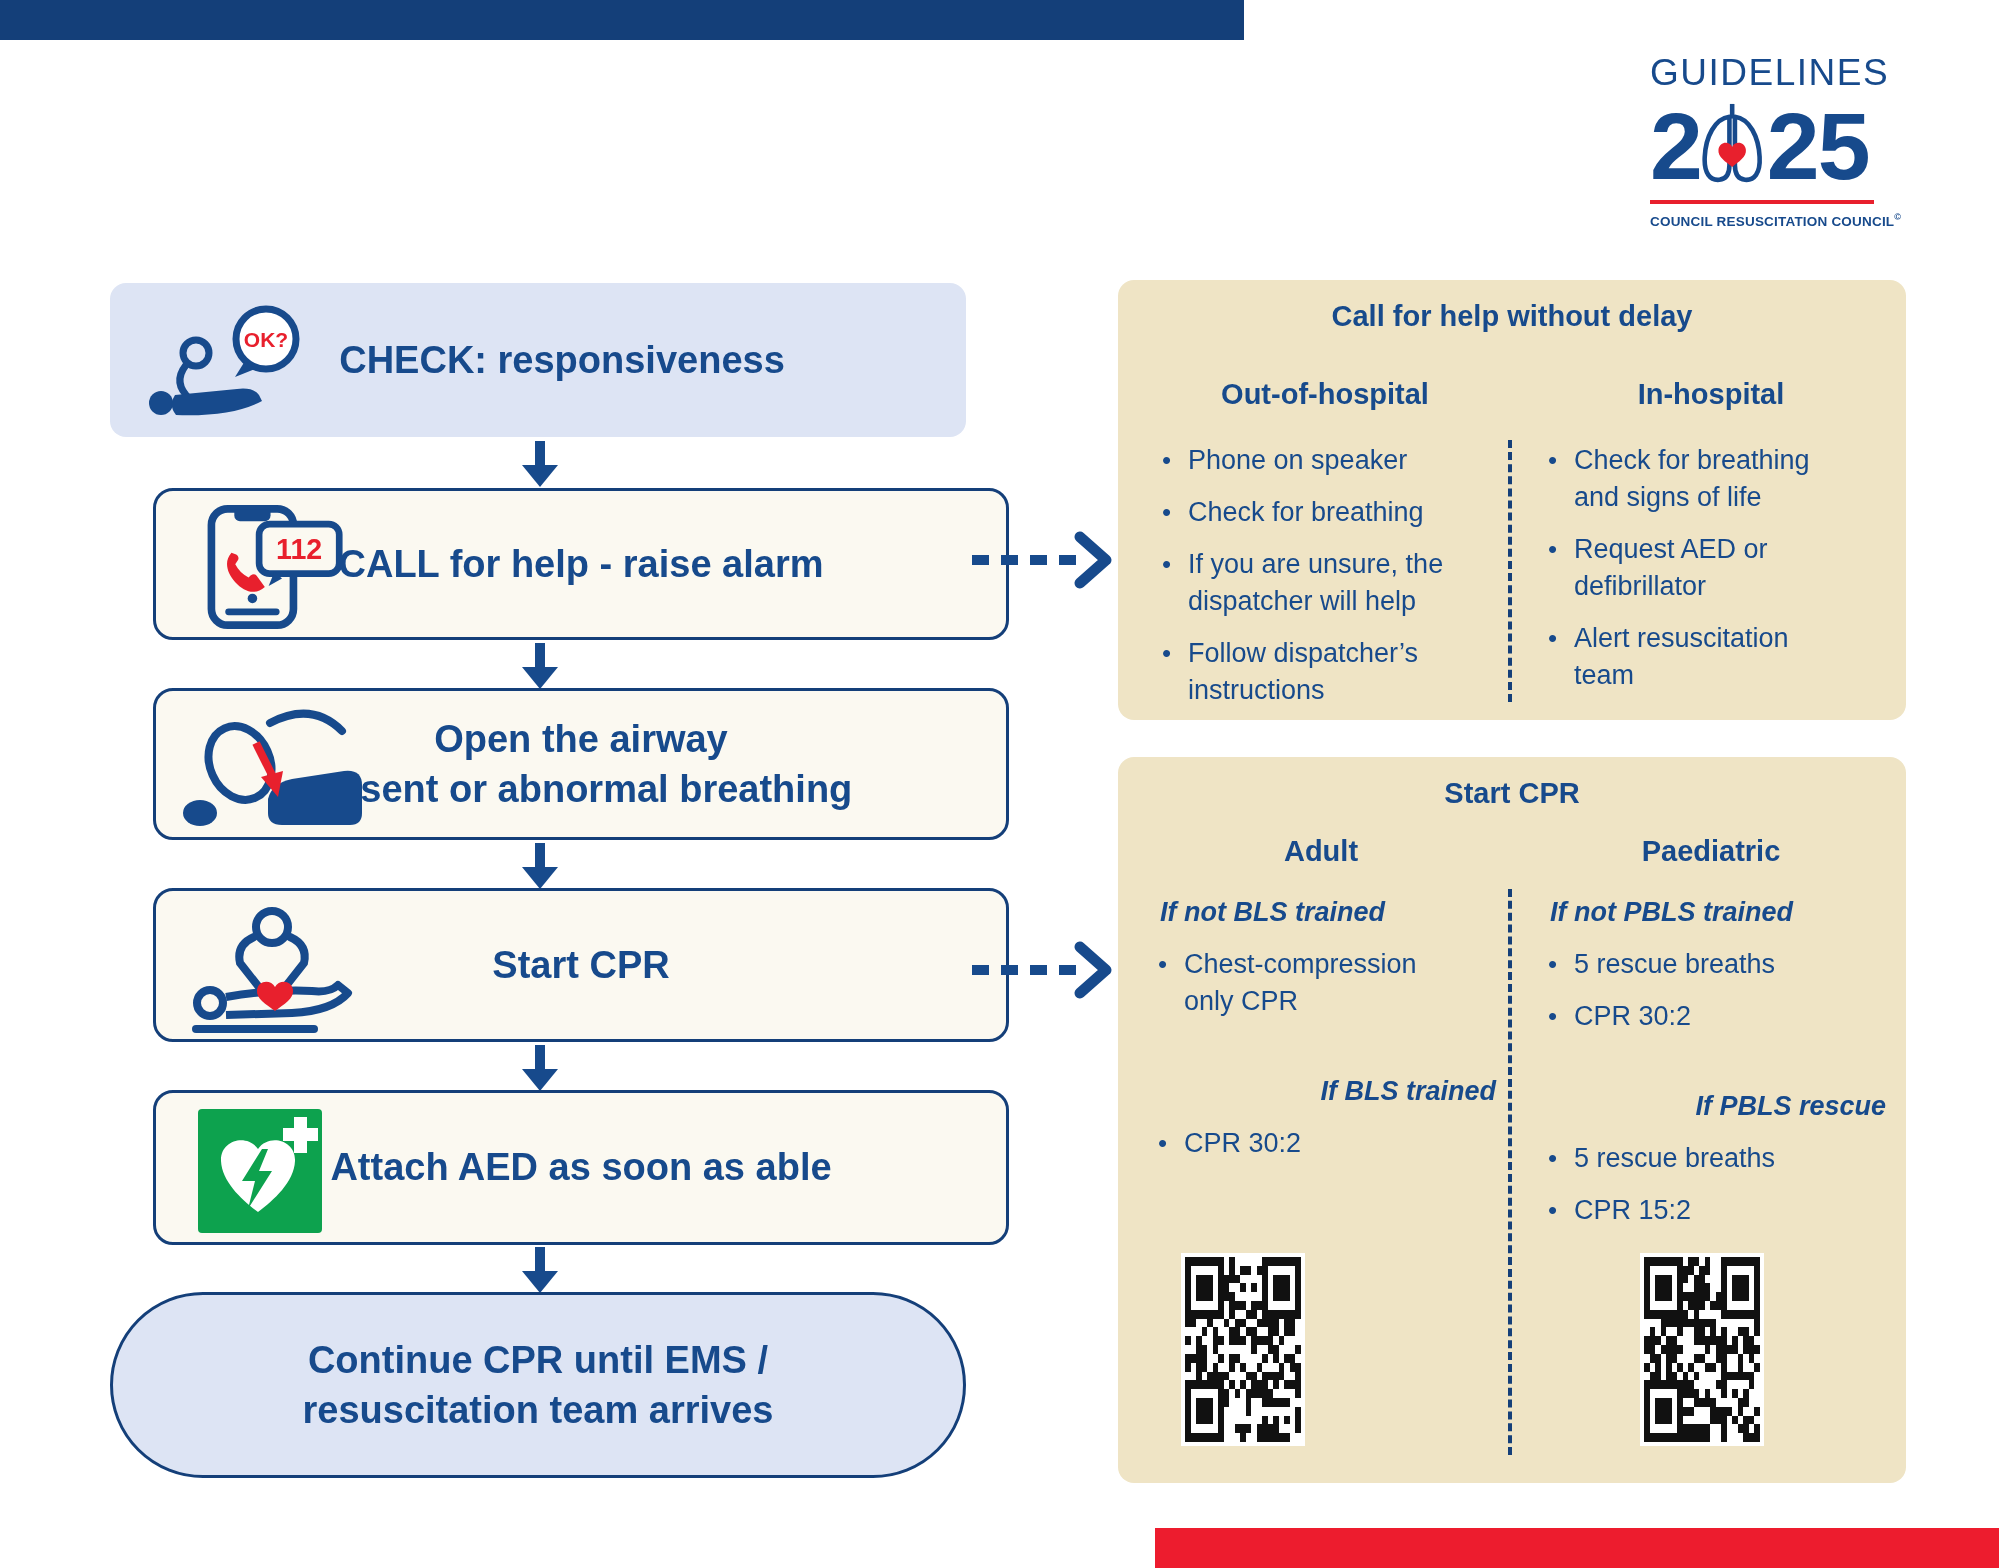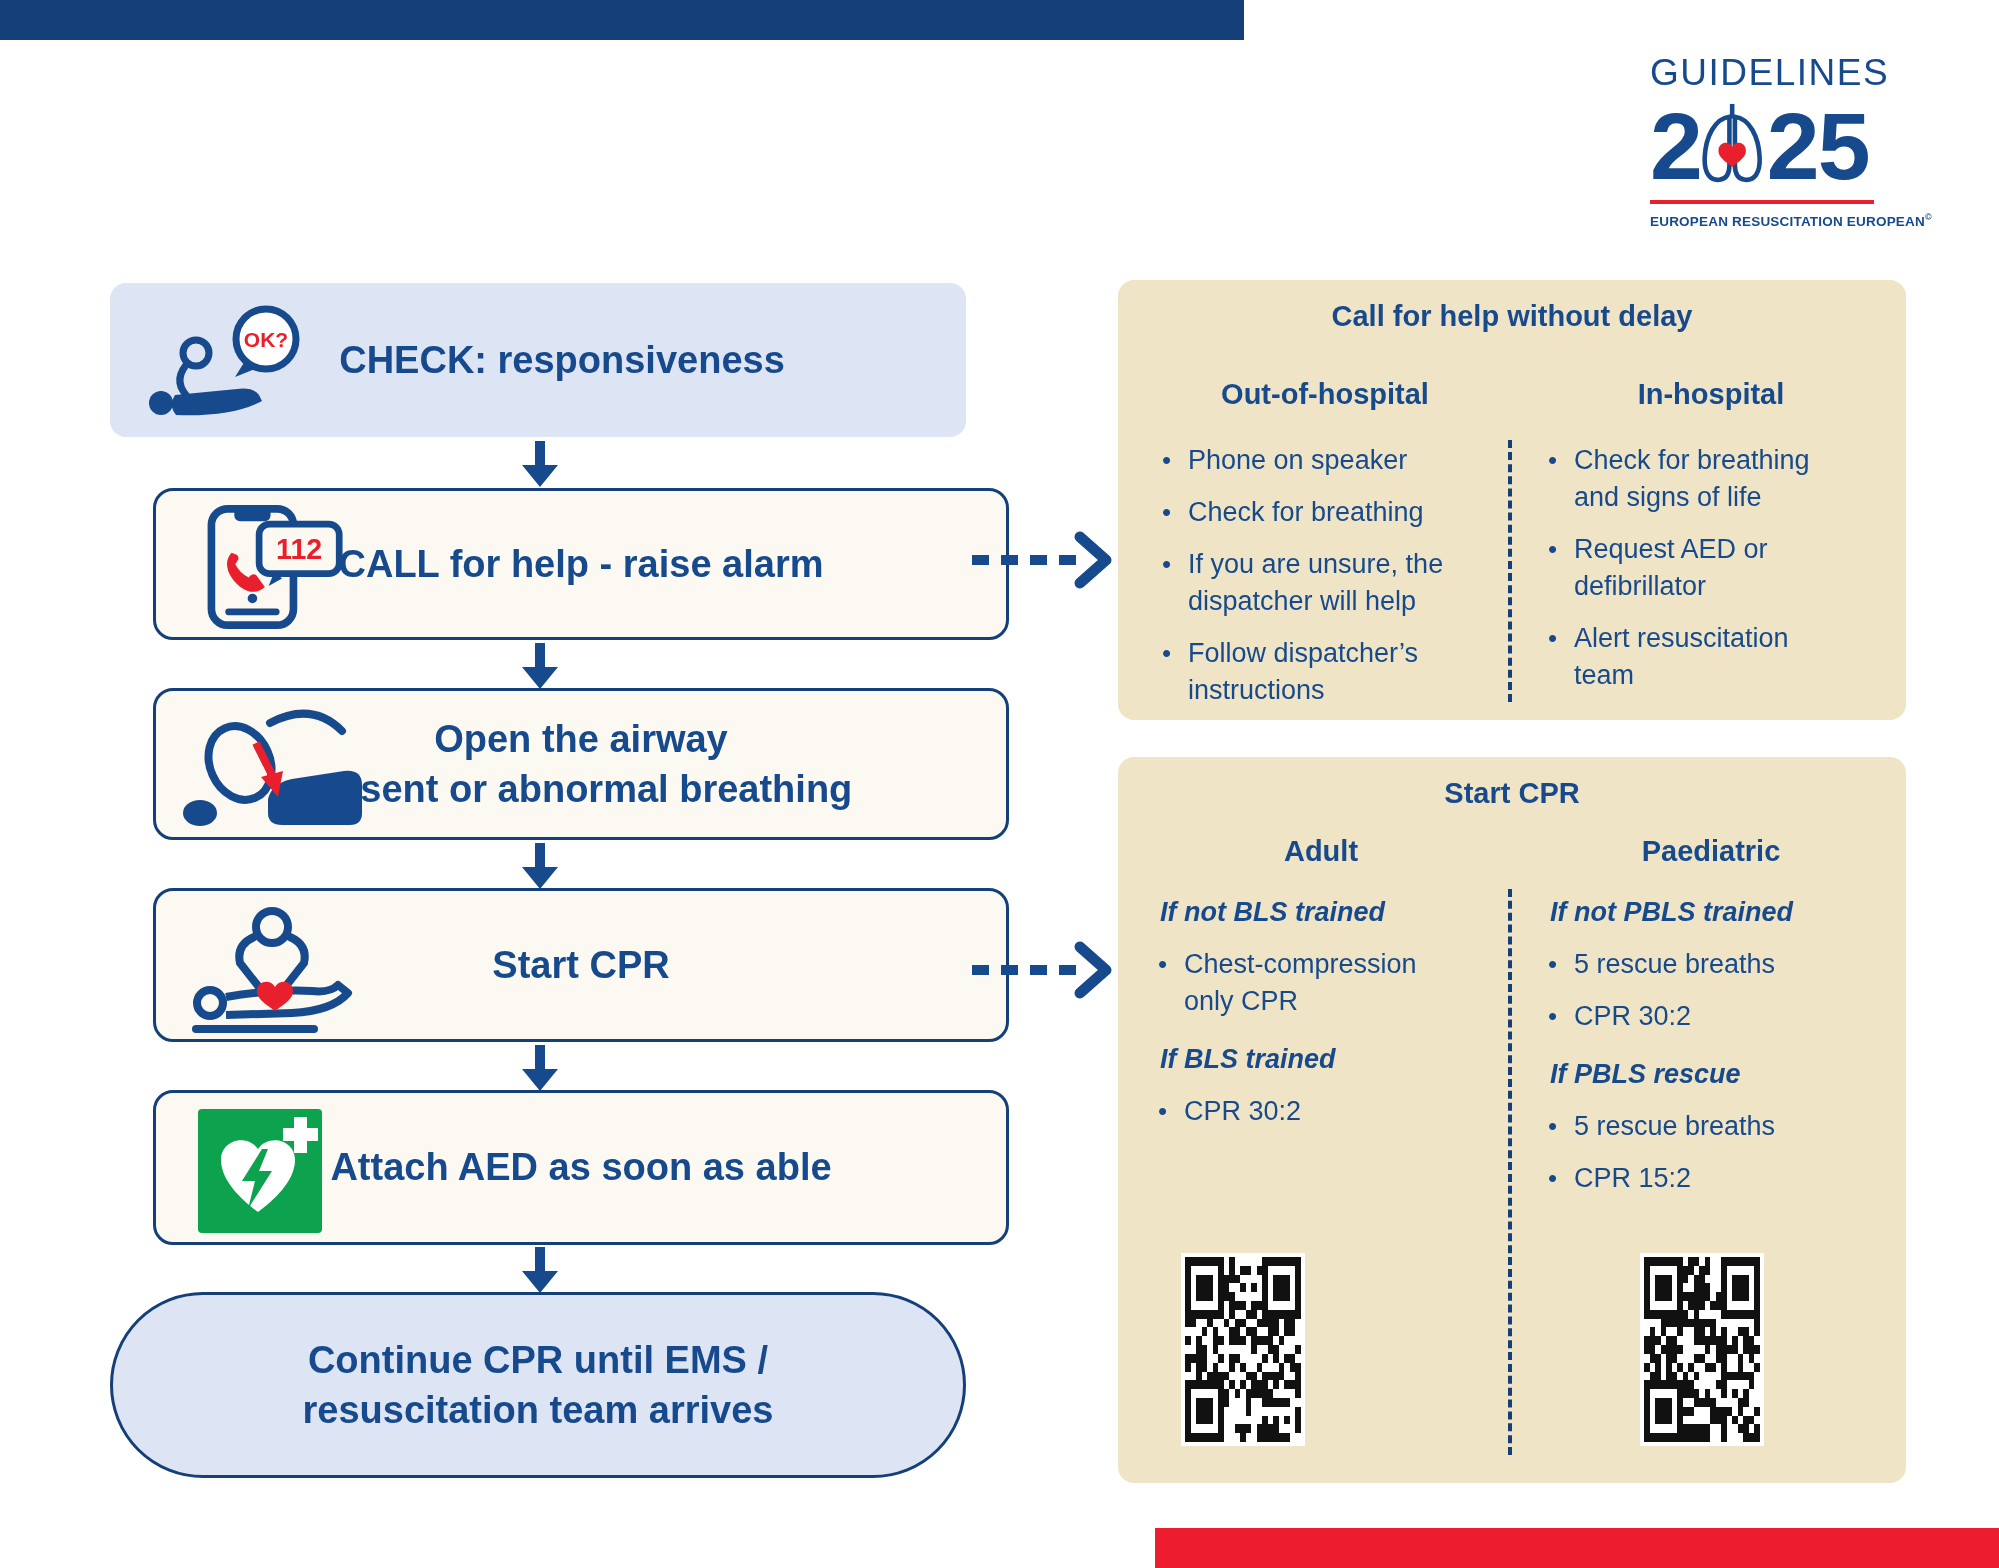--- a/index.html
+++ b/index.html
@@ -49,21 +49,21 @@
   
   .panel{left:1118px;width:788px;background:var(--tan);border-radius:16px;}
   .panel-title{position:absolute;left:0;top:20px;width:100%;text-align:center;font-size:29px;font-weight:700;color:var(--navy);}
   .col-header{position:absolute;text-align:center;font-size:29px;font-weight:700;color:var(--navy);width:330px;}
   .vsep{position:absolute;width:0;border-left:4px dashed var(--navy-deep);}
   .pcol{position:absolute;}
   .brow{display:flex;margin-bottom:15px;}
   .dot{width:28px;flex:none;font-size:26px;line-height:37px;color:var(--navy);padding-left:2px;}
   .btxt{font-size:27px;line-height:37px;color:var(--navy);max-width:268px;}
   .subhead{font-size:27px;font-weight:700;font-style:italic;color:var(--navy);margin:0 0 18px 4px;}
-  .subhead.later{margin-top:24px;}
+  .subhead.later{margin-top:56px;text-align:right;}
   .qr{background:#fff;padding:4px;width:124px;height:193px;}
 </style>
 </head>
 <body>
 
 <div class="abs top-bar"></div>
 <div class="abs bottom-bar"></div>
 
 <div class="abs logo">
   <div class="logo-title">GUIDELINES</div>
@@ -72,21 +72,21 @@
     <svg class="logo-lungs" viewBox="0 0 70 96">
       <path d="M33 2 v16" fill="none" stroke="#174a8c" stroke-width="5"></path>
       <path d="M30 16 C14 18 4 38 3 60 c-1 18 6 26 16 25 c9 -1 11 -8 11 -16 z" fill="#fff" stroke="#174a8c" stroke-width="5" stroke-linejoin="round"></path>
       <path d="M36 16 C52 18 62 38 63 60 c1 18 -6 26 -16 25 c-9 -1 -11 -8 -11 -16 z" fill="#fff" stroke="#174a8c" stroke-width="5" stroke-linejoin="round"></path>
       <path d="M33 49 c-3 -7 -14 -6 -15 3 c-1 8 8 13 15 19 c7 -6 16 -11 15 -19 c-1 -9 -12 -10 -15 -3 z" fill="#e8202d"></path>
     </svg>
     <span class="digit">25</span>
   </div>
   <div class="logo-rule"></div>
   <div class="logo-org">
-    <span>EUROPEAN RESUSCITATION EUROPEAN</span><sup>©</sup>
+    <span>COUNCIL RESUSCITATION COUNCIL</span><sup>©</sup>
   </div>
 </div>
 
 <div class="abs fbox soft" style="top:283px;height:154px;">
   <svg class="icon" style="left:34px;top:20px;" width="190" height="118" viewBox="0 0 190 118">
     <circle cx="122" cy="36" r="30" fill="#fff" stroke="#174a8c" stroke-width="7"></circle>
     <path d="M101 58 l-10 16 20 -8 z" fill="#174a8c"></path>
     <text x="122" y="44" text-anchor="middle" font-size="21" font-weight="bold" fill="#e8202d">OK?</text>
     <circle cx="52" cy="50" r="13" fill="none" stroke="#174a8c" stroke-width="7"></circle>
     <path d="M42 62 q-14 18 4 34" fill="none" stroke="#174a8c" stroke-width="7" stroke-linecap="round"></path>

